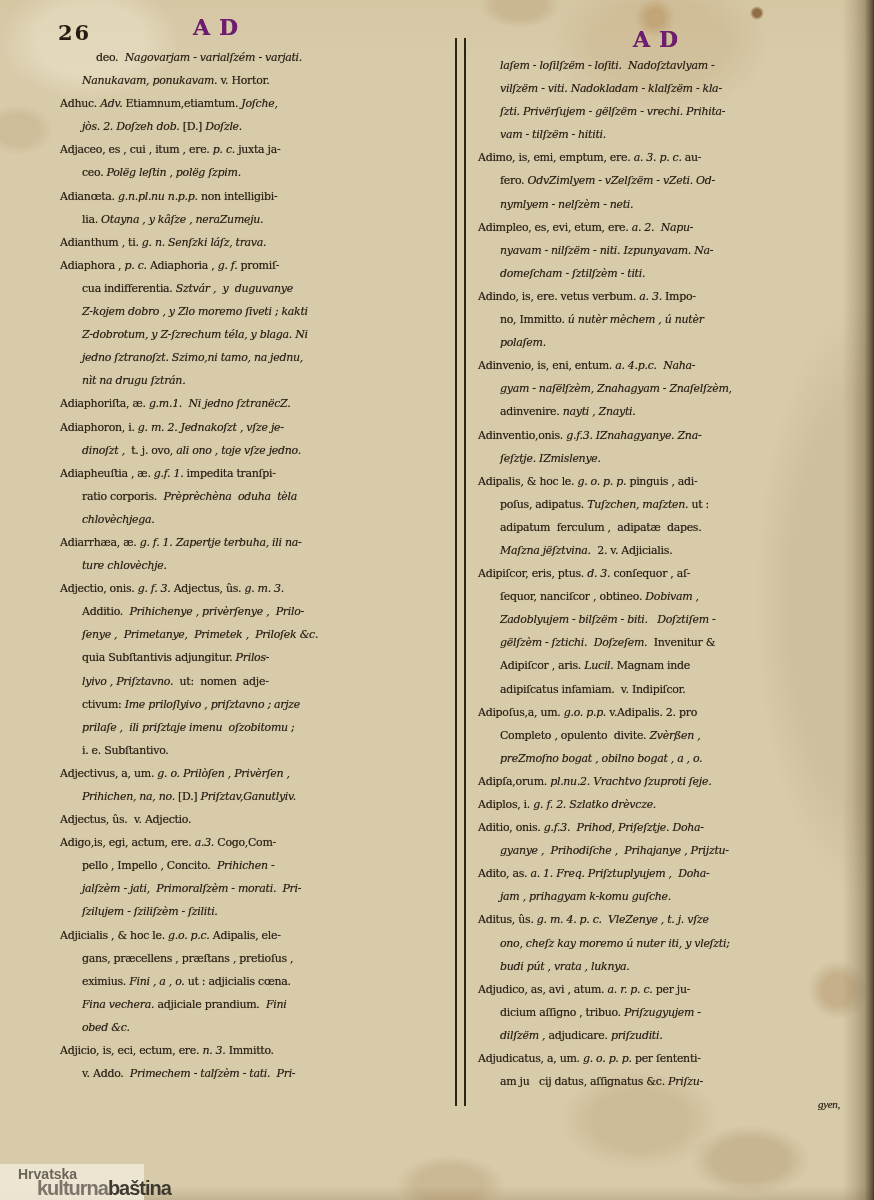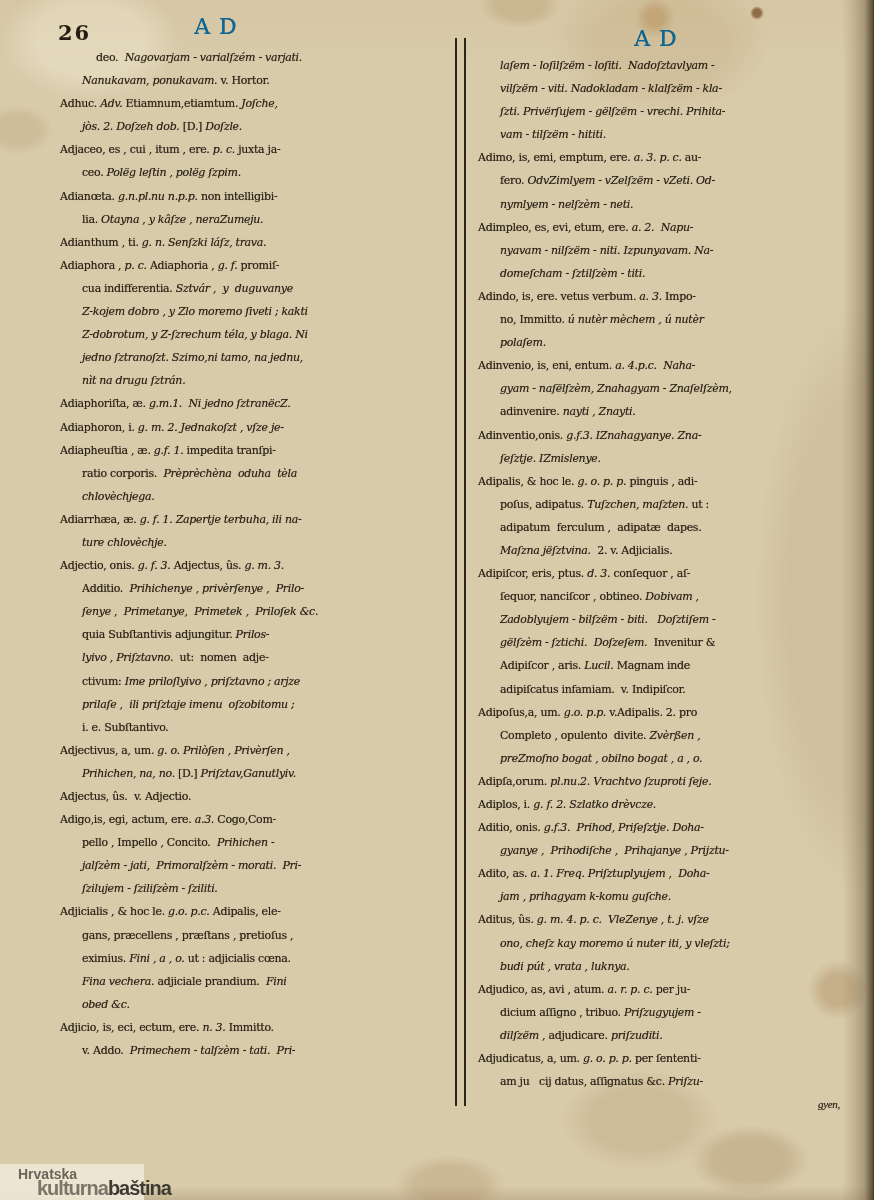--- a/index.html
+++ b/index.html
@@ -31,21 +31,21 @@
     position:absolute;top:0;right:0;width:32px;height:1200px;pointer-events:none;
     background:linear-gradient(to right,
       rgba(139,120,88,0) 0%, rgba(139,120,88,.25) 35%,
       rgba(110,92,62,.45) 70%, rgba(80,64,42,.8) 92%, rgba(58,46,30,.9) 100%);
   }
   .pageno{
     position:absolute;left:58px;top:20px;
     font-size:21px;font-weight:bold;color:#241c10;letter-spacing:2px;
   }
   .colhead{
-    position:absolute;font-size:22px;font-weight:normal;color:#0369a1;
+    position:absolute;font-size:22px;font-weight:bold;color:#701a75;
     letter-spacing:9px;text-shadow:0 0 .6px rgba(35,26,12,.7);
   }
   .colhead.left{left:150px;top:14px;width:140px;text-align:center;}
   .colhead.right{left:590px;top:26px;width:140px;text-align:center;}
   .rule{
     position:absolute;top:38px;height:1068px;width:2.4px;
     background:#2b2418;
   }
   .rule.r1{left:455px;}
   .rule.r2{left:464px;}
@@ -101,20 +101,21 @@
     <div class="line ind1"><span class="rm">lia. </span><span class="it">Otayna , y kâſze , neraZumeju.</span></div>
     <div class="line ind0"><span class="rm">Adianthum , ti. </span><span class="it">g. n. Senſzki láſz, trava.</span></div>
     <div class="line ind0"><span class="rm">Adiaphora , </span><span class="it">p. c.</span><span class="rm"> Adiaphoria , </span><span class="it">g. f.</span><span class="rm"> promiſ-</span></div>
     <div class="line ind1"><span class="rm">cua indifferentia. </span><span class="it">Sztvár ,  y  duguvanye</span></div>
     <div class="line ind1"><span class="it">Z-kojem dobro , y Zlo moremo ſiveti ; kakti</span></div>
     <div class="line ind1"><span class="it">Z-dobrotum, y Z-ſzrechum téla, y blaga. Ni</span></div>
     <div class="line ind1"><span class="it">jedno ſztranoſzt. Szimo,ni tamo, na jednu,</span></div>
     <div class="line ind1"><span class="it">nìt na drugu ſztrán.</span></div>
     <div class="line ind0"><span class="rm">Adiaphoriſta, æ. </span><span class="it">g.m.1.</span><span class="rm">  </span><span class="it">Ni jedno ſztranëcZ.</span></div>
     <div class="line ind0"><span class="rm">Adiaphoron, i. </span><span class="it">g. m. 2. Jednakoſzt , vſze je-</span></div>
+    <div class="line ind1"><span class="it">dinoſzt ,</span><span class="rm">  t. j. ovo, </span><span class="it">ali ono , toje vſze jedno.</span></div>
     <div class="line ind0"><span class="rm">Adiapheuſtia , æ. </span><span class="it">g.f. 1.</span><span class="rm"> impedita tranſpi-</span></div>
     <div class="line ind1"><span class="rm">ratio corporis.  </span><span class="it">Prèprèchèna  oduha  tèla</span></div>
     <div class="line ind1"><span class="it">chlovèchjega.</span></div>
     <div class="line ind0"><span class="rm">Adiarrhæa, æ. </span><span class="it">g. f. 1. Zapertje terbuha, ili na-</span></div>
     <div class="line ind1"><span class="it">ture chlovèchje.</span></div>
     <div class="line ind0"><span class="rm">Adjectio, onis. </span><span class="it">g. f. 3.</span><span class="rm"> Adjectus, ûs. </span><span class="it">g. m. 3.</span></div>
     <div class="line ind1"><span class="rm">Additio.  </span><span class="it">Prihichenye , privèrſenye ,  Prilo-</span></div>
     <div class="line ind1"><span class="it">ſenye ,  Primetanye,  Primetek ,  Priloſek &amp;c.</span></div>
     <div class="line ind1"><span class="rm">quia Subſtantivis adjungitur. </span><span class="it">Prilos-</span></div>
     <div class="line ind1"><span class="it">lyivo , Priſztavno.</span><span class="rm">  ut:  nomen  adje-</span></div>

